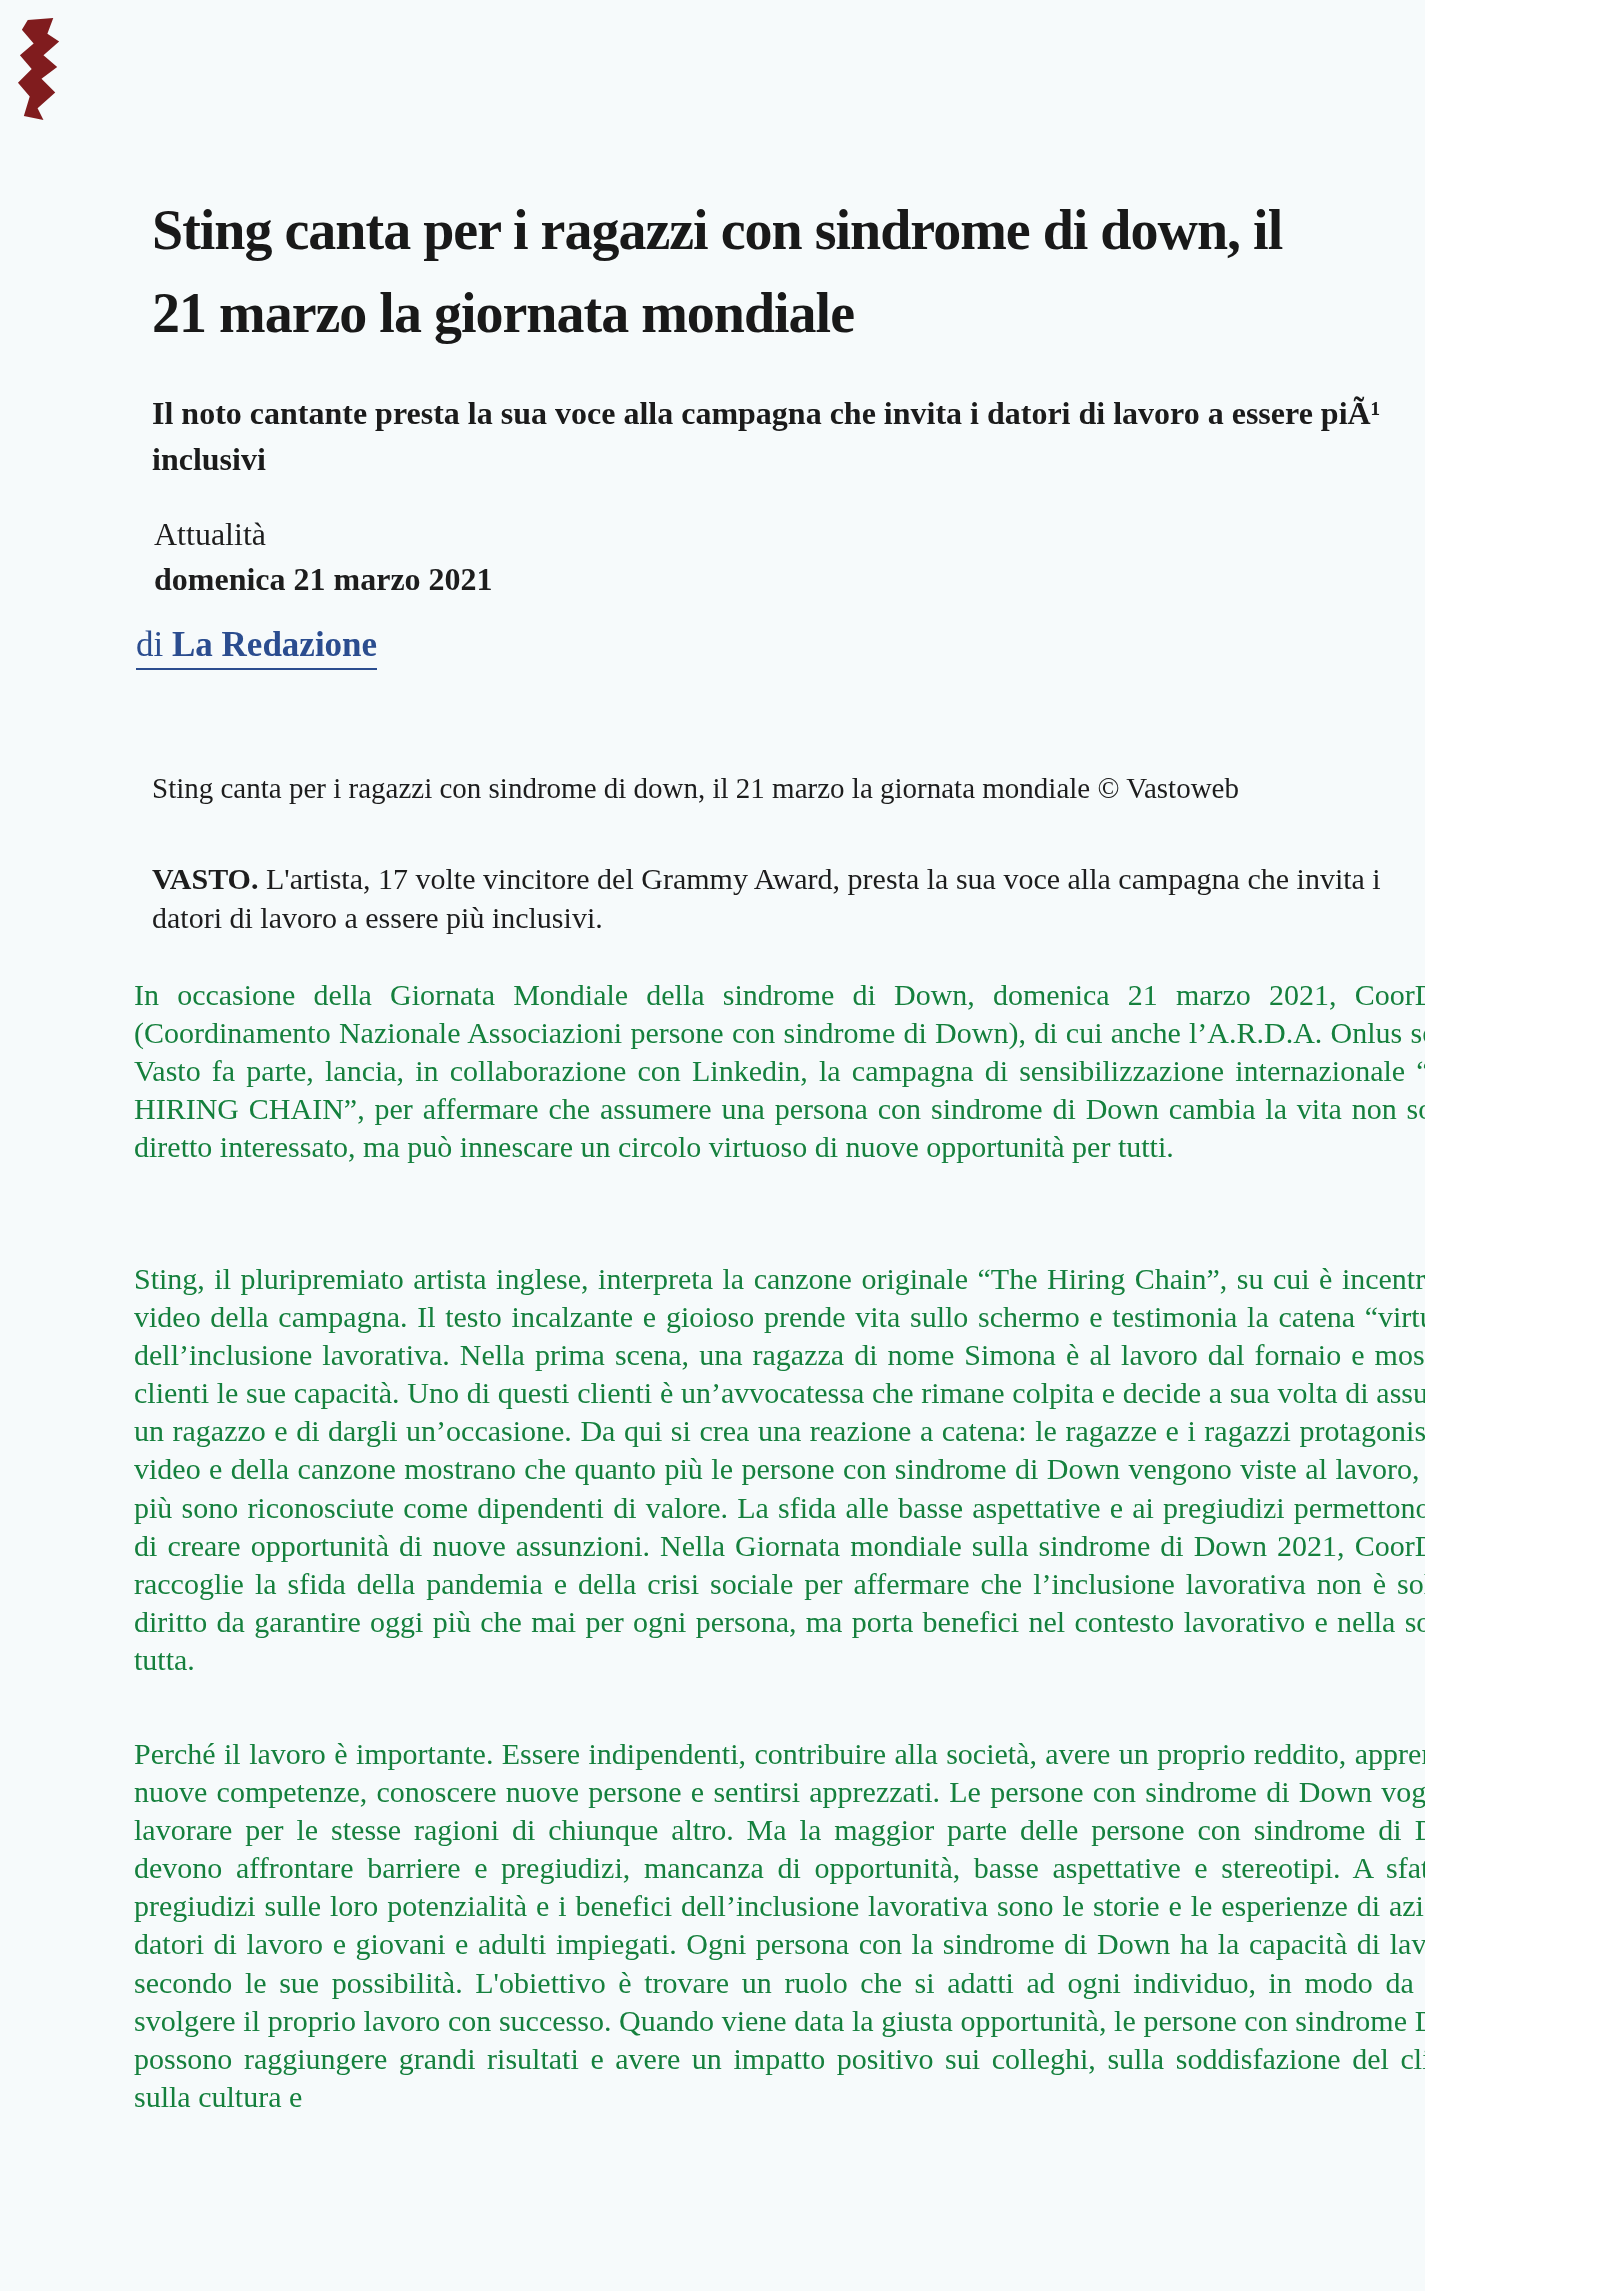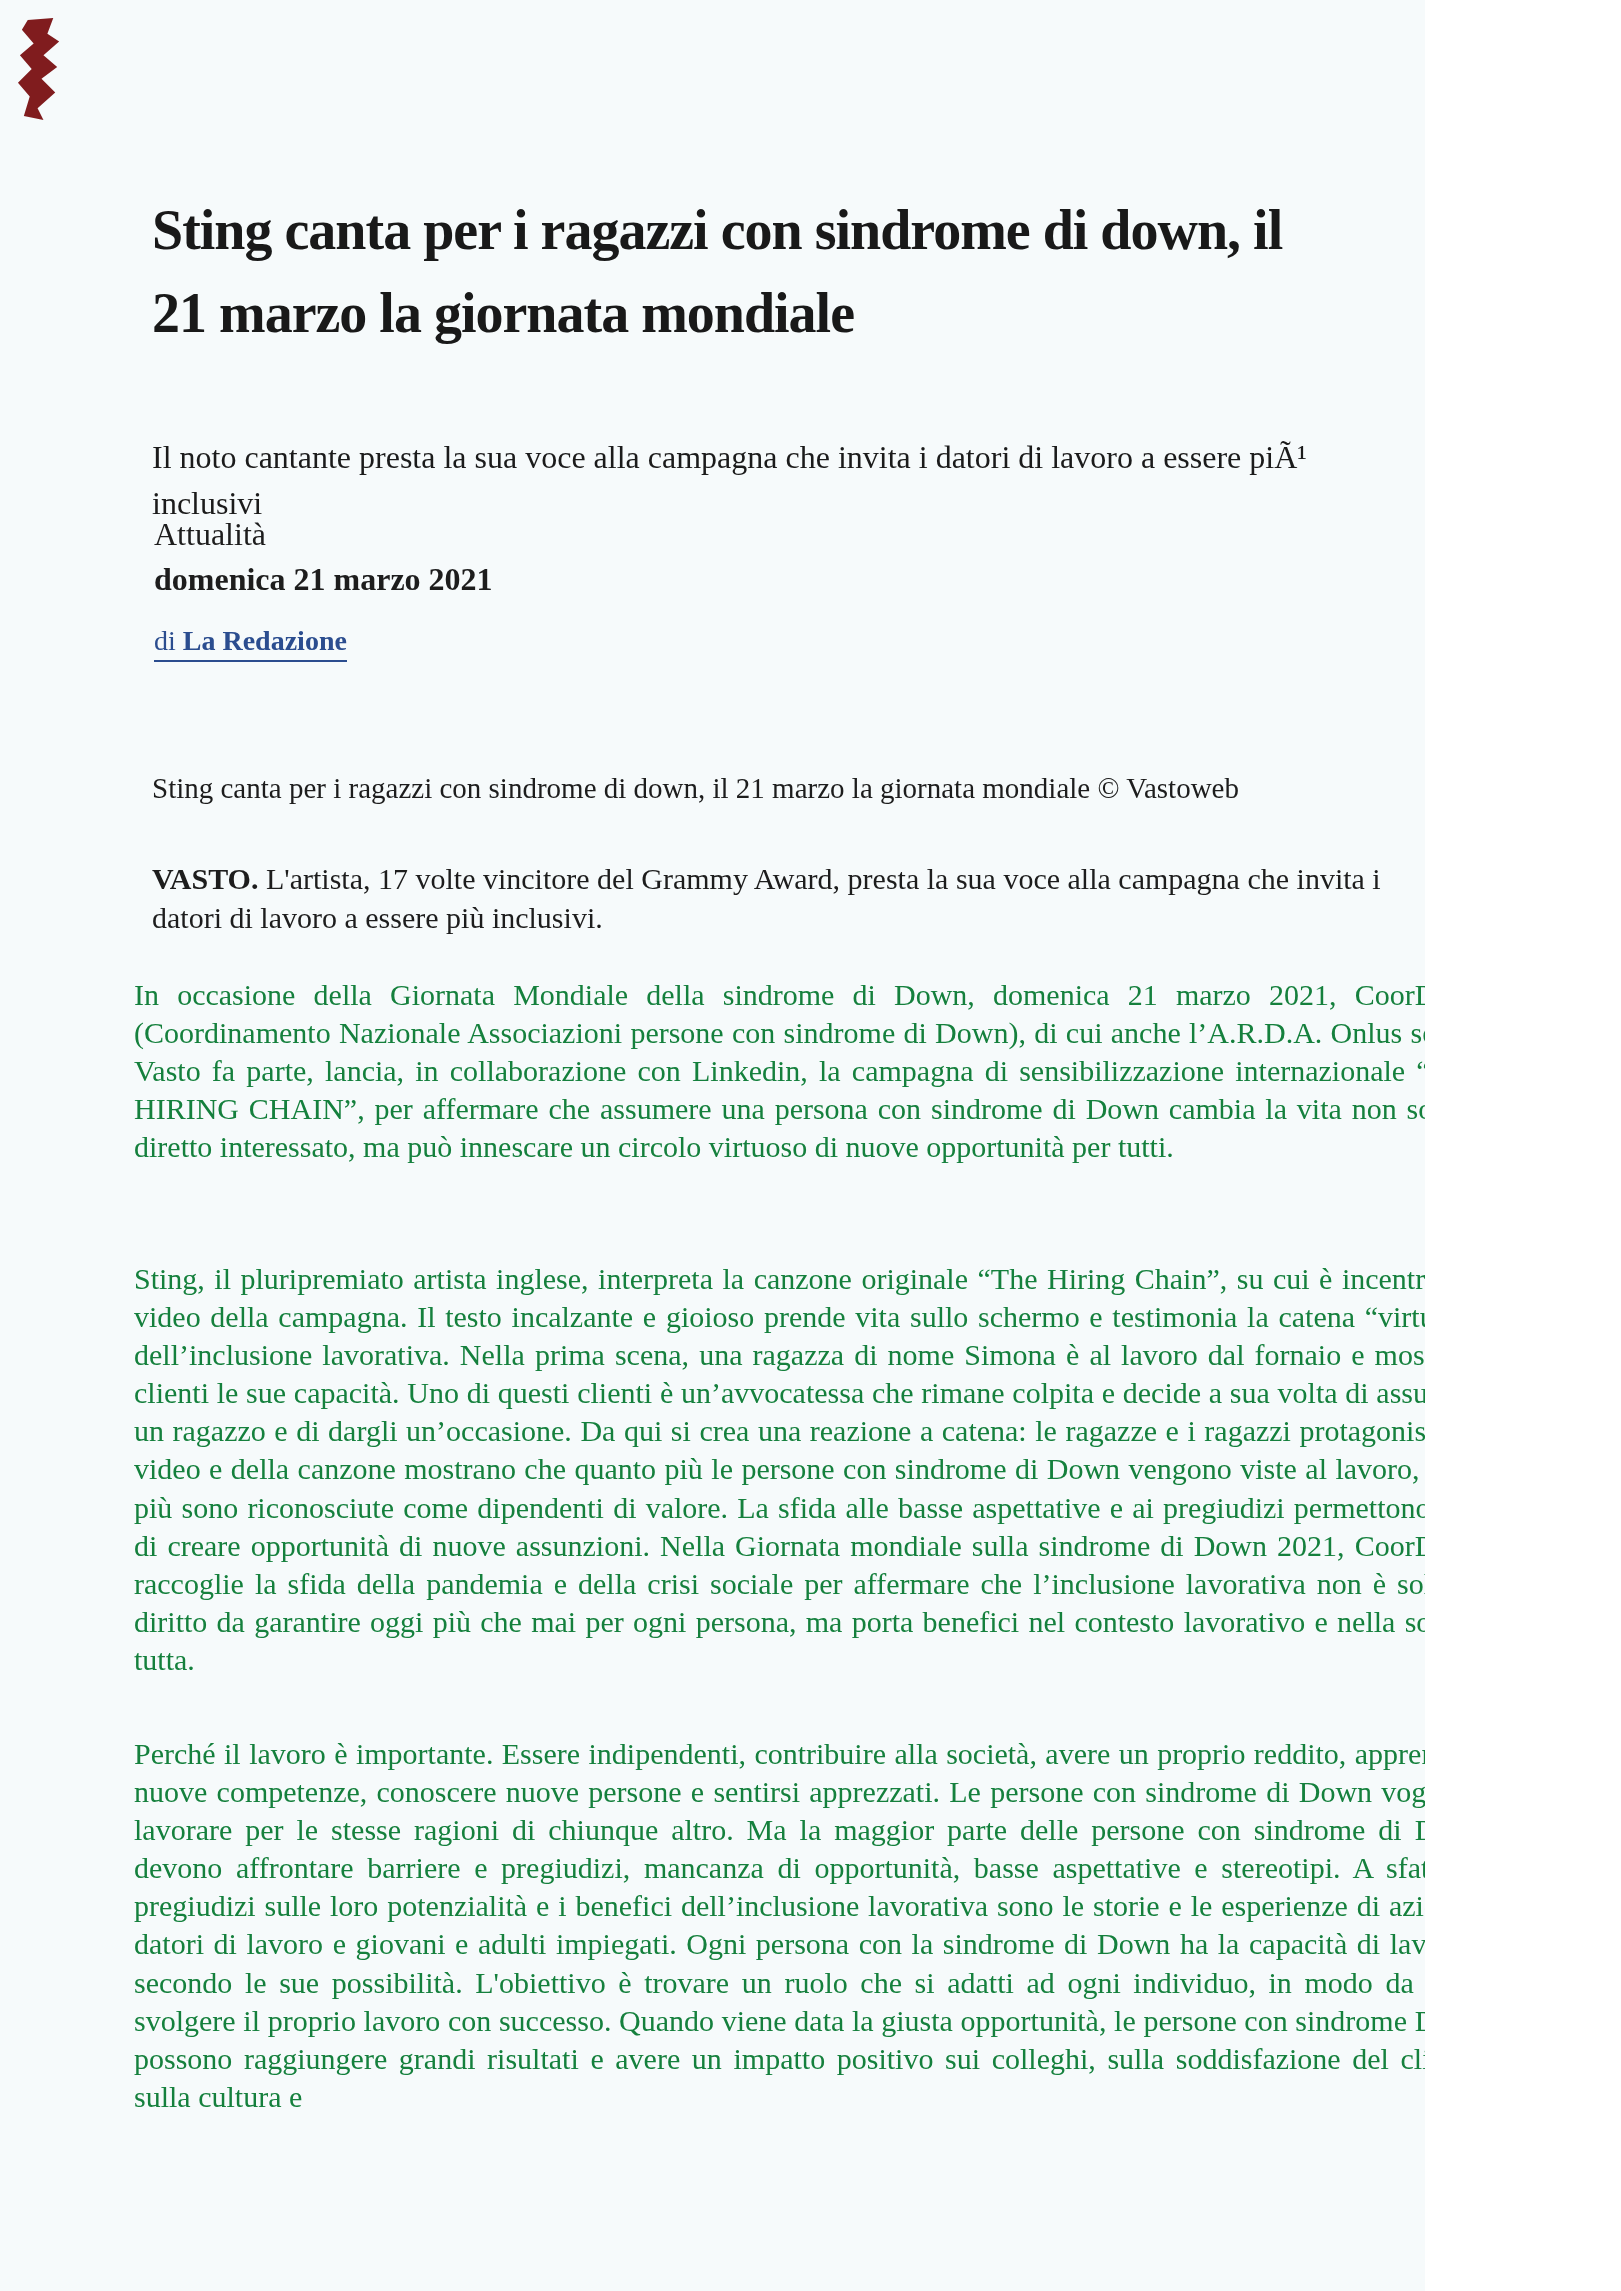--- a/index.html
+++ b/index.html
@@ -33,44 +33,43 @@
     line-height: 1.48;
     letter-spacing: -1px;
     color: #191919;
   }
   .subtitle {
     position: absolute;
     left: 152px;
     top: 390px;
     width: 1264px;
     font-size: 32px;
-    font-weight: normal;
+    font-weight: bold;
     line-height: 1.45;
     color: #1b1b1b;
-    margin-top: 44px;
   }
   .category {
     position: absolute;
     left: 154px;
     top: 516px;
     font-size: 32px;
     font-weight: normal;
   }
   .date {
     position: absolute;
     left: 154px;
     top: 561px;
     font-size: 32px;
     font-weight: bold;
   }
   .byline {
     position: absolute;
-    left: 154px;
+    left: 136px;
     top: 625px;
-    font-size: 28px;
+    font-size: 35px;
     color: #2b4d8f;
     text-decoration: none;
     border-bottom: 2.9px solid #2b4d8f;
     padding-bottom: 2.9px;
     display: inline-block;
   }
   .byline .author { font-weight: bold; }
   .caption {
     position: absolute;
     left: 152px;

